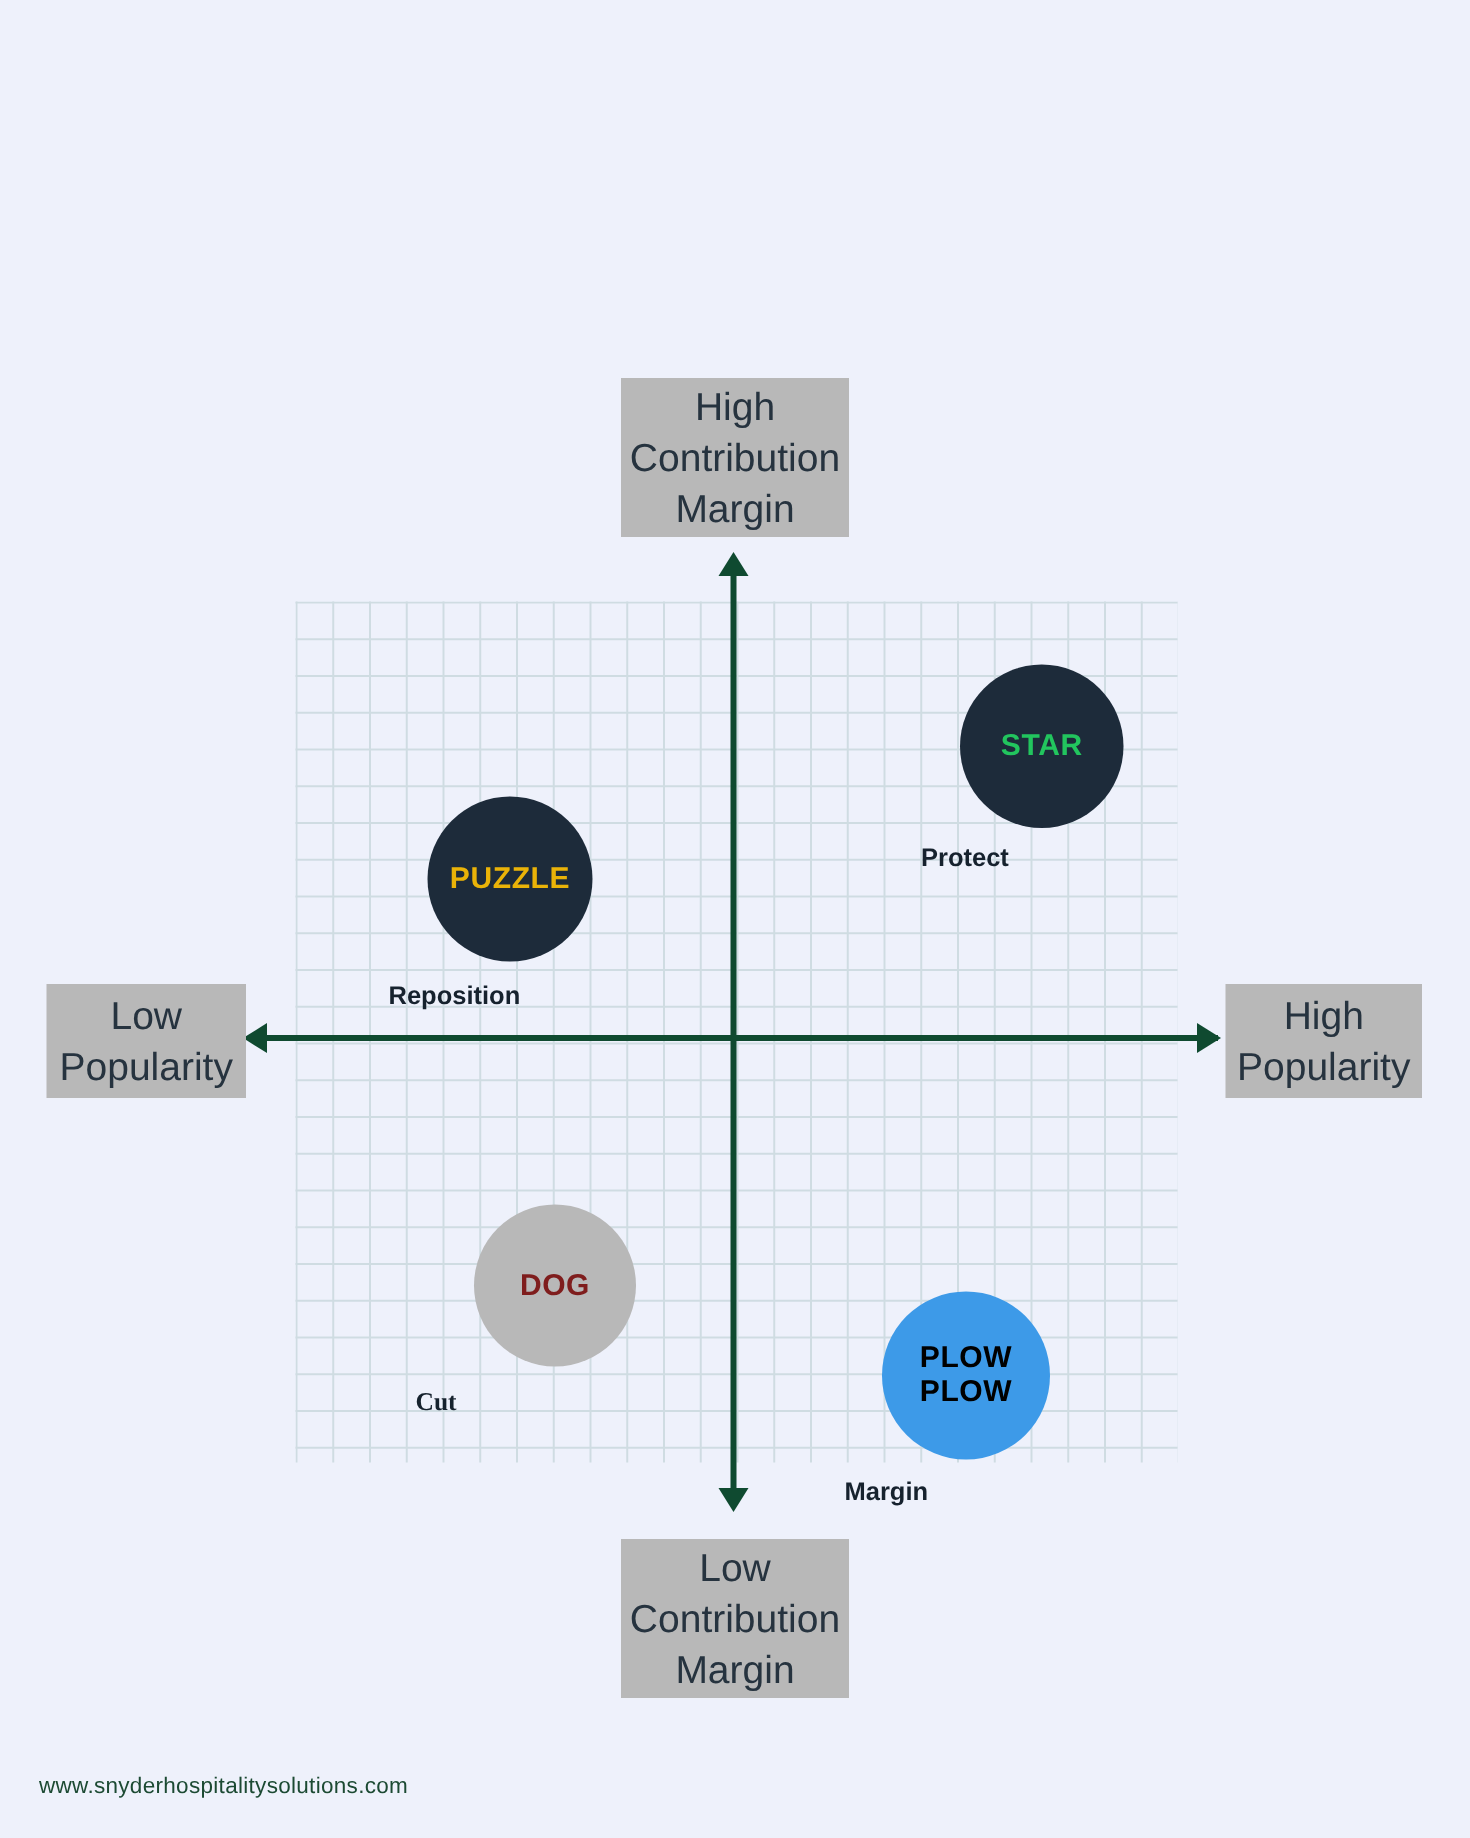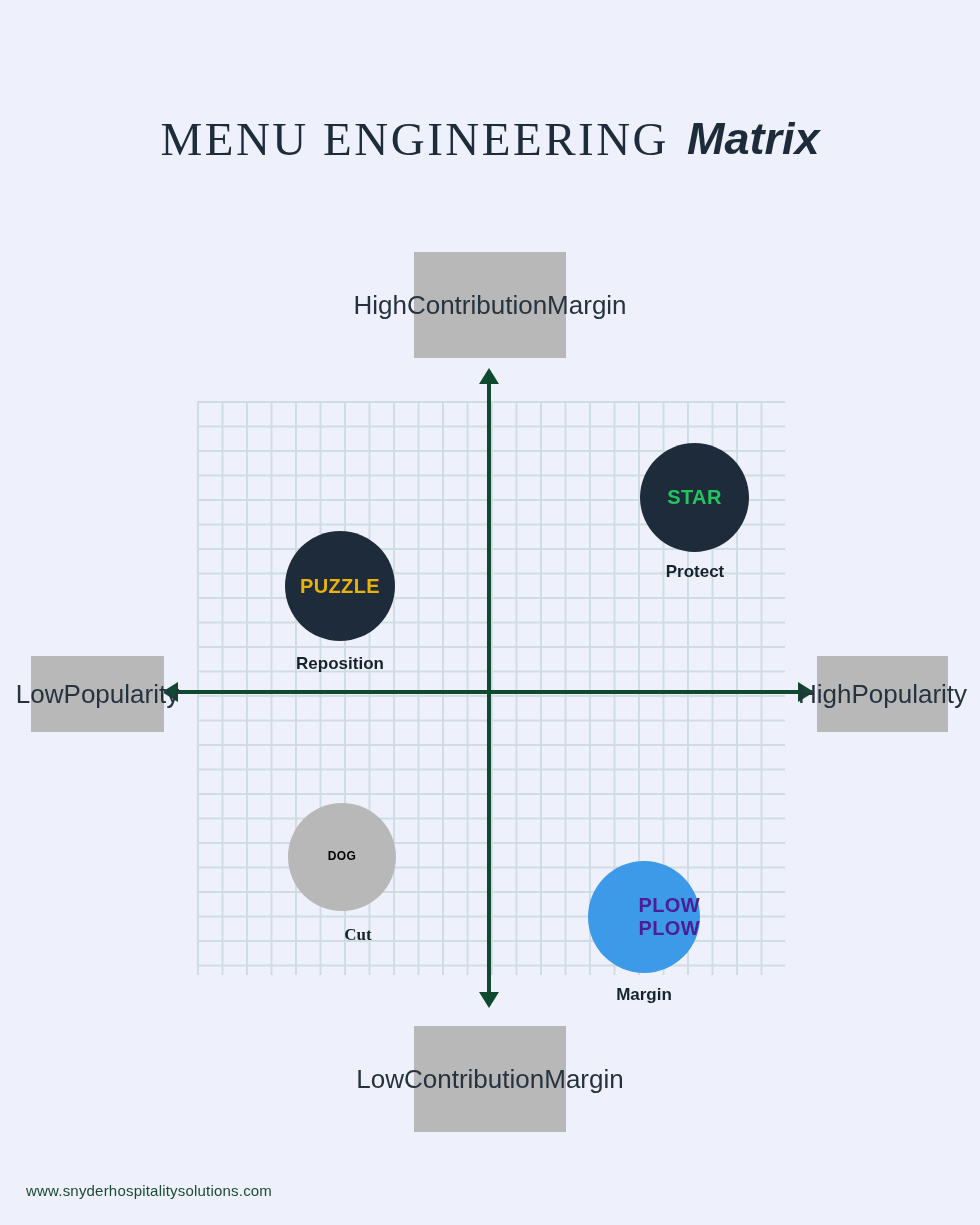--- a/index.html
+++ b/index.html
@@ -115,21 +115,21 @@
 
   
   .axis-label {
     position: absolute;
     background: #b8b8b8;
     color: #26333f;
     font-size: 26px;
     line-height: 34px;
     text-align: center;
     display: flex;
-    flex-direction: row;
+    flex-direction: column;
     justify-content: center;
     align-items: center;
     box-sizing: border-box;
   }
   #label-top {
     left: 414px;
     top: 252px;
     width: 152px;
     height: 106px;
   }
@@ -180,48 +180,47 @@
     left: 285px;
     top: 531px;
     width: 110px;
     height: 110px;
     background: #1d2b3a;
     color: #eab308;
     font-size: 20px;
     letter-spacing: 0.4px;
   }
   #bubble-dog {
-    left: 288px;
+    left: 316px;
     top: 803px;
     width: 108px;
     height: 108px;
     background: #b8b8b8;
-    color: #000000;
-    font-size: 12px;
+    color: #7f1d1d;
+    font-size: 20px;
     letter-spacing: 0.4px;
   }
   #bubble-plowhorse {
     left: 588px;
     top: 861px;
     width: 112px;
     height: 112px;
     background: #3d9ae8;
-    color: #4c1d95;
-    font-size: 20px;
-    letter-spacing: 0.4px;
-    justify-content: flex-end;
+    color: #000000;
+    font-size: 20px;
+    letter-spacing: 0.4px;
   }
 
   
   .bubble-caption {
     position: absolute;
     font-size: 17px;
     font-weight: 700;
     color: #16222e;
-    text-align: center;
+    text-align: left;
     white-space: nowrap;
   }
   #caption-star     { left: 614px; top: 562px; width: 162px; }
   #caption-puzzle   { left: 259px; top: 654px; width: 162px; }
   #caption-dog      { left: 277px; top: 925px; width: 162px; font-family: Liberation Serif, serif; }
   #caption-plowhorse{ left: 563px; top: 985px; width: 162px; }
 
   
   #footer {
     position: absolute;
@@ -230,23 +229,20 @@
     font-size: 15px;
     color: #1c4a33;
     letter-spacing: 0.2px;
   }
 </style>
 </head>
 <body>
 
 <div id="page">
 
-  <div id="title-wrap">
-    <span id="title-main">MENU ENGINEERING</span><span id="title-accent">Matrix</span>
-  </div>
 
   <div id="grid"></div>
 
   <div class="axis-line" id="axis-vertical"></div>
   <div class="axis-line" id="axis-horizontal"></div>
   <div class="arrowhead" id="arrow-up"></div>
   <div class="arrowhead" id="arrow-down"></div>
   <div class="arrowhead" id="arrow-left"></div>
   <div class="arrowhead" id="arrow-right"></div>
 

